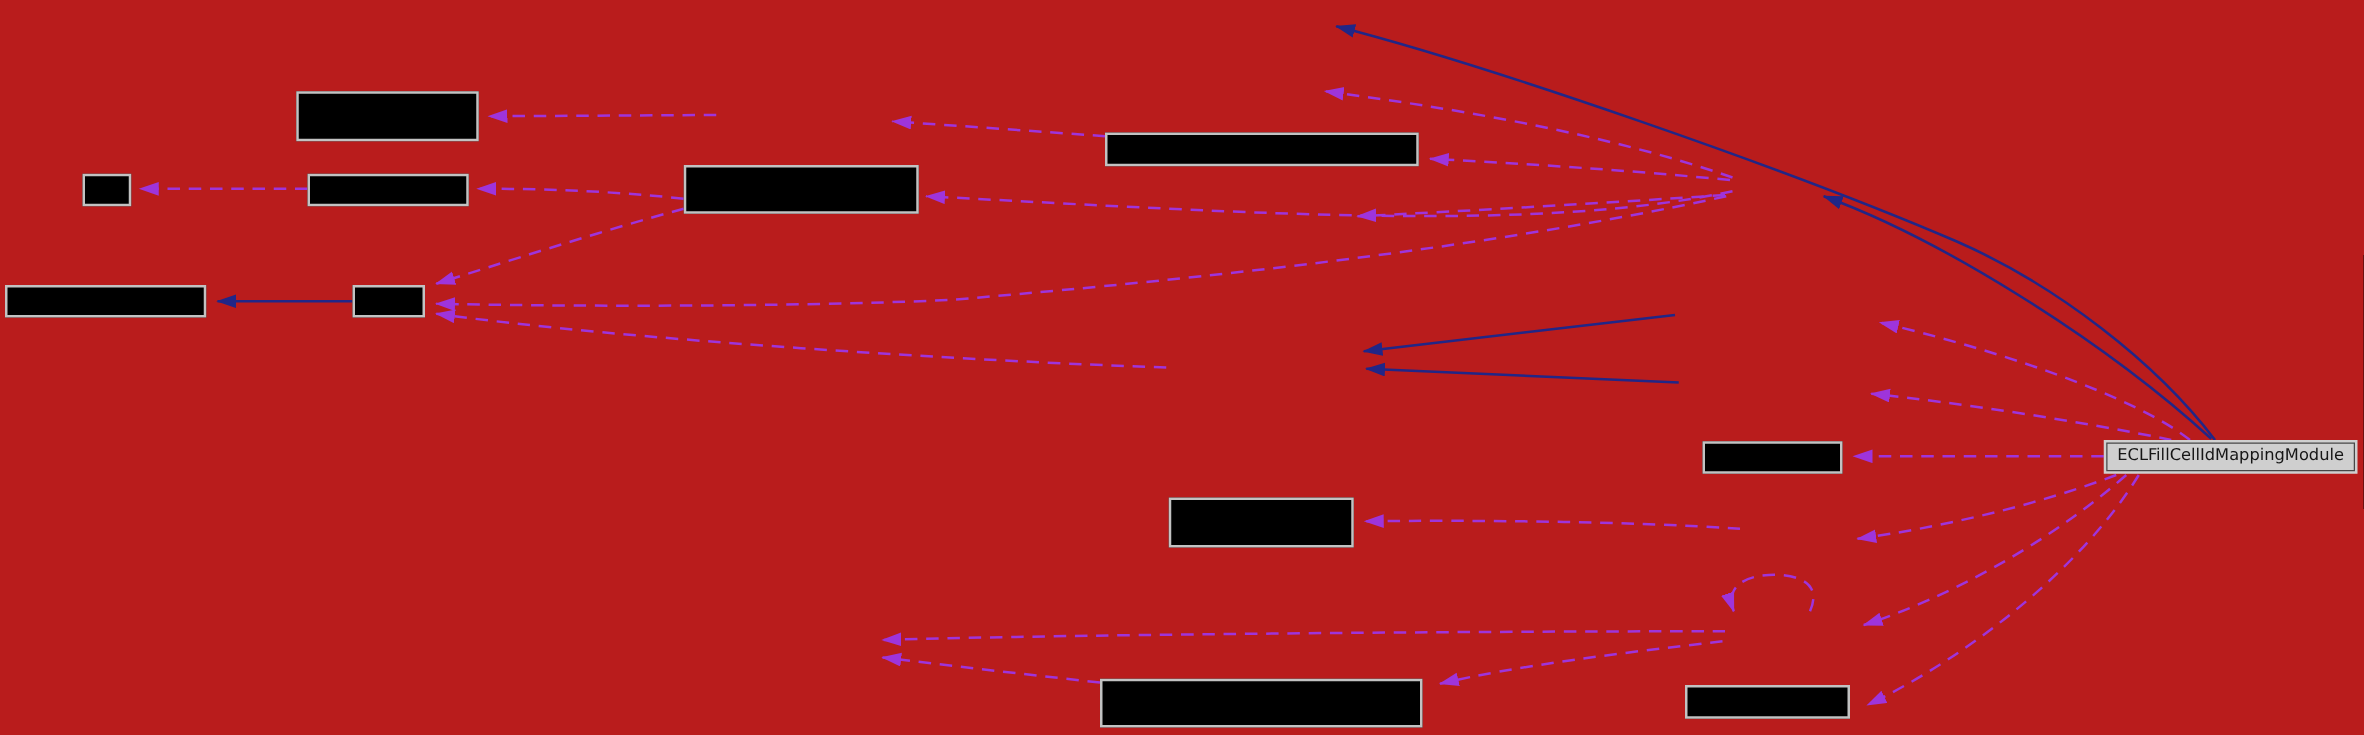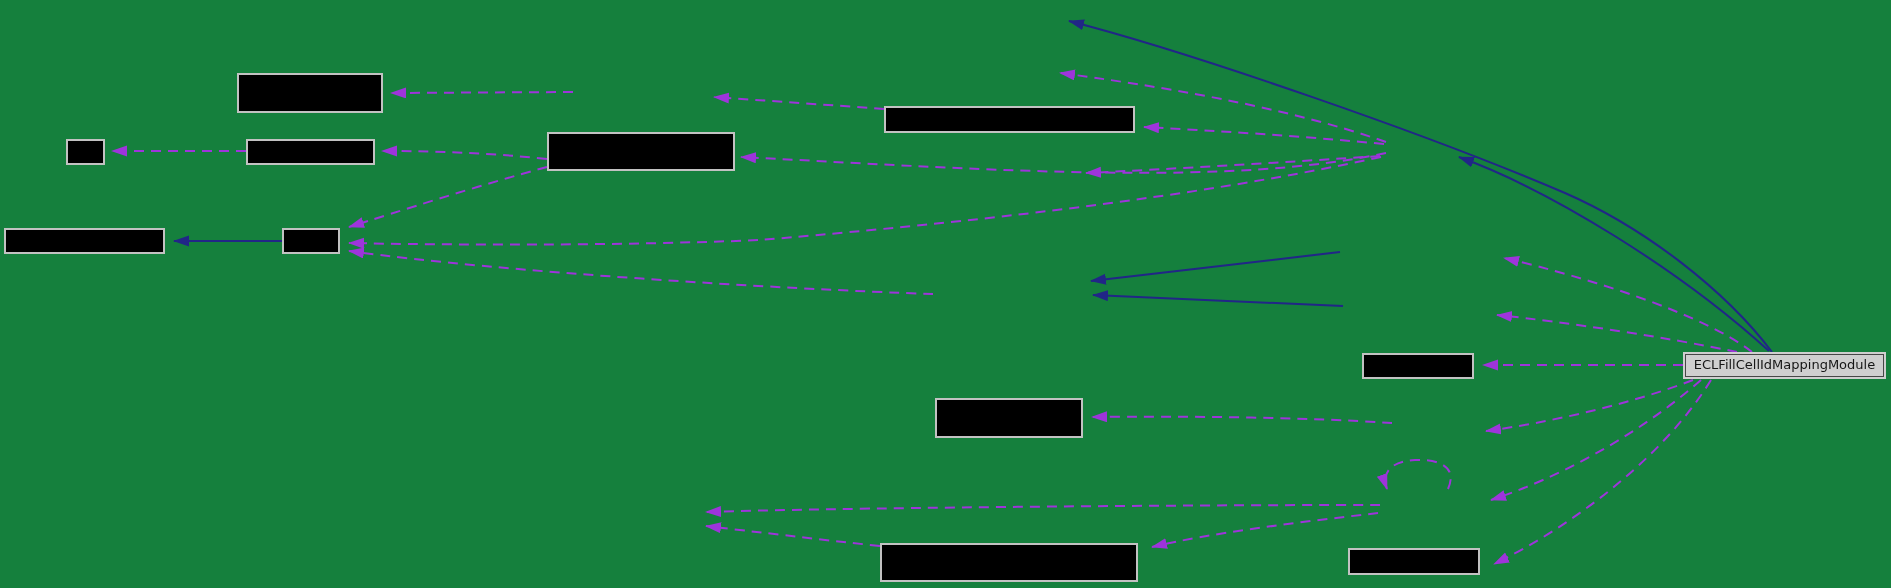--- a/index.html
+++ b/index.html
@@ -1,16 +1,16 @@
 <!DOCTYPE html>
 <html><head>
 <meta charset="utf-8">
 <style>
   html,body{margin:0;padding:0;background:#000;}
-  #canvas{position:relative;width:1891px;height:588px;background:#15803d;overflow:hidden;
+  #canvas{position:relative;width:1891px;height:588px;background:#b91c1c;overflow:hidden;
           font-family:"DejaVu Sans", sans-serif;}
   #edge-layer{position:absolute;left:0;top:0;width:1891px;height:588px;}
   .gnode{position:absolute;box-sizing:border-box;background:#000;border:2px solid #c2c2c2;}
   .main-node{position:absolute;box-sizing:border-box;background:#cfcfcf;padding:2px;}
   .main-node-inner{box-sizing:border-box;width:100%;height:100%;border:1px solid #474747;
       background:#cfcfcf;color:#161616;font-size:13px;line-height:20px;text-align:center;
       white-space:nowrap;overflow:hidden;}
 </style>
 </head>
 <body>

